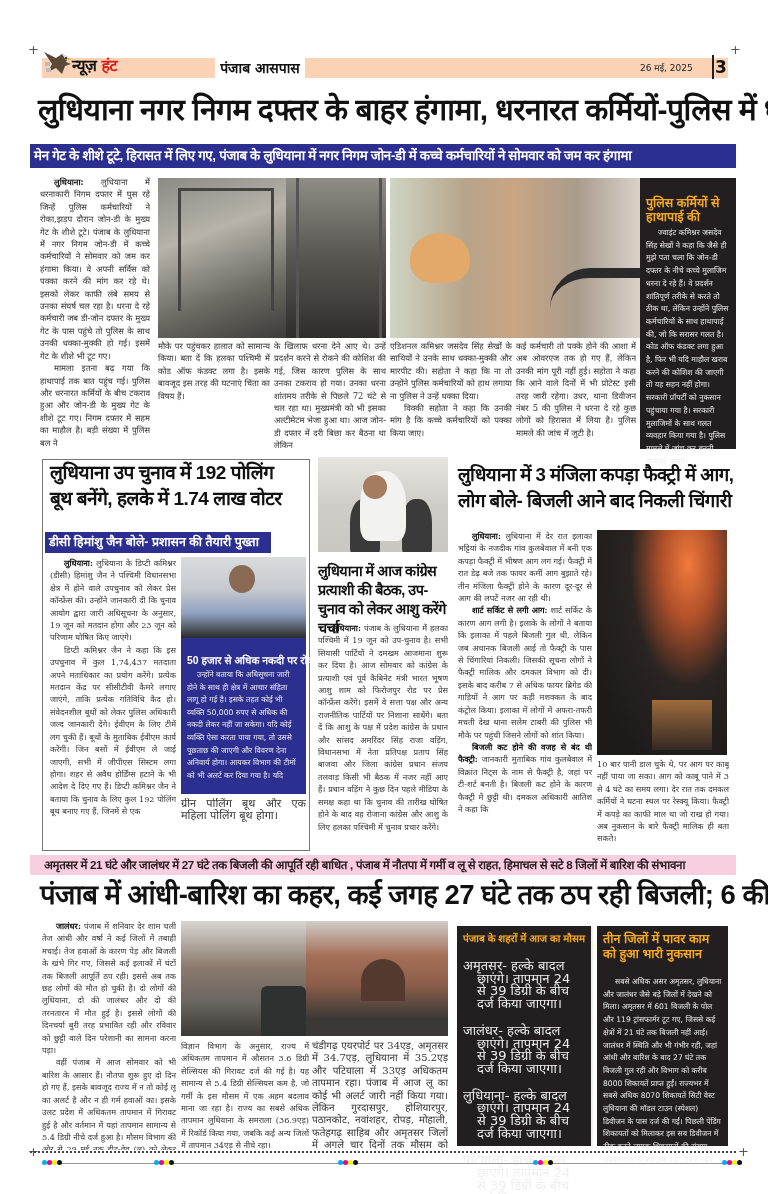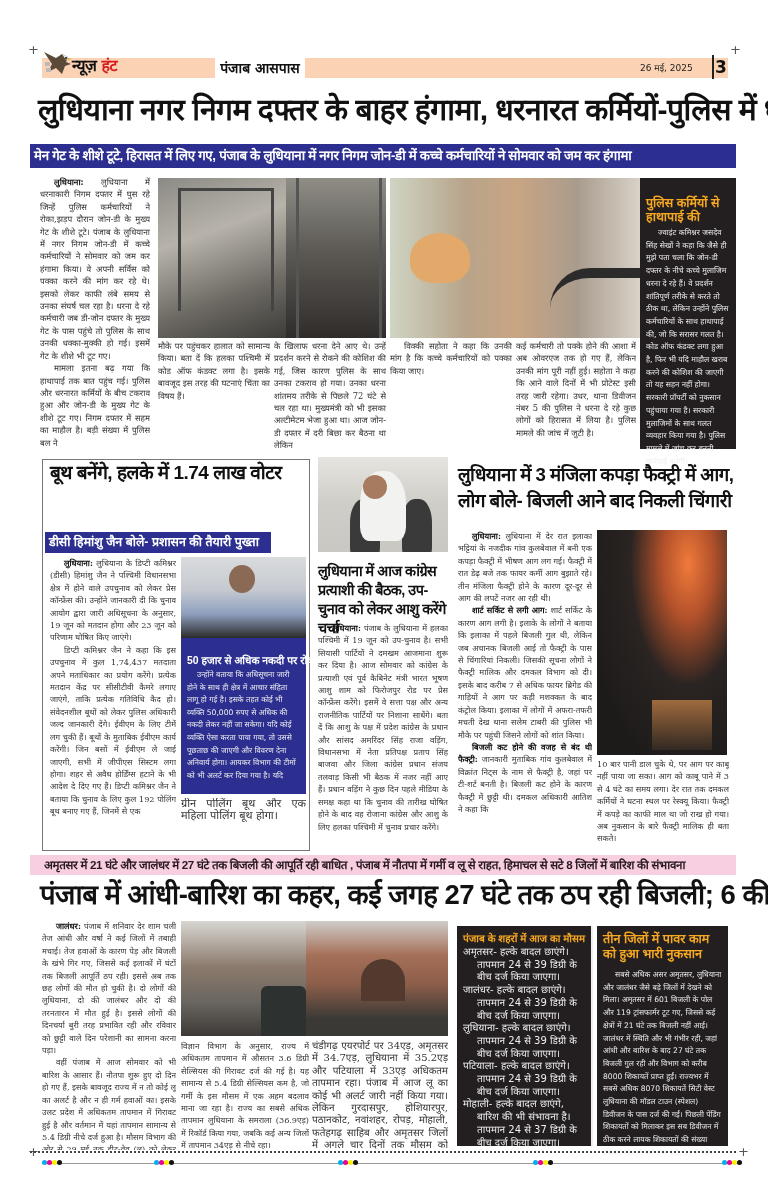--- a/index.html
+++ b/index.html
@@ -65,24 +65,24 @@
   .pink { position: absolute; left: 30px; top: 855px; width: 706px; height: 20px; background: #f7cfe0; font-family: "Liberation Sans", sans-serif; font-weight: bold; font-size: 11.6px; line-height: 20px; color: #2a1a20; white-space: nowrap; overflow: hidden; padding-left: 14px; letter-spacing: -0.3px; }
   .h5 { left: 40px; top: 878px; font-size: 27.5px; line-height: 34px; }
 
   .ph7 { left: 181px; top: 921px; width: 125px; height: 115px; background: linear-gradient(180deg,#d8d6d2 0%,#8b7a6d 40%,#6a6660 70%,#3d3a37 100%); }
   .ph7::before { content:""; position:absolute; left:80px; top:65px; width:45px; height:50px; background:#2d3130; border-radius:6px 6px 0 0; }
   .ph8 { left: 306px; top: 921px; width: 142px; height: 115px; background: linear-gradient(180deg,#cfcdc9 0%,#a56f58 30%,#8c5e4a 55%,#3b3936 85%); }
   .ph8::before { content:""; position:absolute; left:55px; top:38px; width:44px; height:42px; border-radius:22px 22px 0 0; background:#53392e; }
 
   .box3 { left: 457px; top: 926px; width: 136px; height: 220px; padding: 6px 8px 6px 6px; border-right: 2px solid #eee; }
   .box3-title { font-family: "Liberation Sans", sans-serif; font-weight: bold; color: #f6a821; font-size: 10.2px; line-height: 14px; white-space: nowrap; }
-  .city { font-family: "DejaVu Sans", sans-serif; font-size: 10px; line-height: 12.7px; color: #eee; padding-left: 14px; text-indent: -14px; }
+  .city { font-family: "DejaVu Sans", sans-serif; font-size: 13px; line-height: 12.7px; color: #eee; padding-left: 14px; text-indent: -14px; margin-top: 14px; }
   .box4 { left: 597px; top: 926px; width: 131px; height: 220px; padding: 6px 6px; }
   .box4-title { font-family: "Liberation Sans", sans-serif; font-weight: bold; color: #f6a821; font-size: 12.6px; line-height: 15px; }
-  .box4-body { font-family: "DejaVu Sans", sans-serif; font-size: 7.6px; line-height: 12.7px; color: #eee; text-indent: 12px; margin-top: 7px; }
+  .box4-body { font-family: "DejaVu Sans", sans-serif; font-size: 7.6px; line-height: 12.7px; color: #eee; text-indent: 12px; margin-top: 14px; }
 
   .dash { position: absolute; left: 30px; top: 1151px; width: 706px; border-top: 2px dotted #444; }
   .colorbar { position: absolute; left: 42px; top: 1163px; width: 700px; height: 1px; background: #999; }
   .reg { position: absolute; top: 1160px; height: 7px; display: flex; gap: 0; }
   .reg span { width: 5px; height: 5px; border-radius: 50%; display: inline-block; margin-right: 0; }
 </style>
 </head>
 <body>
 
 <span class="crop" style="left:28px;top:43px">+</span>
@@ -121,33 +121,35 @@
 <div class="photo ph2"></div>
 <div class="photo ph3"></div>
 
 <div class="body-text" style="left:158px;top:340px;width:112px;height:112px;">
   <p style="text-indent:0">मौके पर पहुंचकर हालात को सामान्य किया। बता दें कि हलका पश्चिमी में कोड ऑफ कंडक्ट लगा है। इसके बावजूद इस तरह की घटनाएं चिंता का विषय हैं।</p>
 </div>
 <div class="body-text" style="left:274px;top:340px;width:112px;height:112px;">
   <p style="text-indent:0">के खिलाफ धरना देने आए थे। उन्हें प्रदर्शन करने से रोकने की कोशिश की गई, जिस कारण पुलिस के साथ उनका टकराव हो गया। उनका धरना शांतमय तरीके से पिछले 72 घंटे से चल रहा था। मुख्यमंत्री को भी इसका अल्टीमेटम भेजा हुआ था। आज जोन-डी दफ्तर में दरी बिछा कर बैठना था लेकिन</p>
 </div>
 <div class="body-text" style="left:390px;top:340px;width:122px;height:112px;">
+  <p style="text-indent:0">एडिशनल कमिश्नर जसदेव सिंह सेखों के साथियों ने उनके साथ धक्का-मुक्की और मारपीट की। सहोता ने कहा कि ना तो उन्होंने पुलिस कर्मचारियों को हाथ लगाया ना पुलिस ने उन्हें धक्का दिया।</p>
   <p>विक्की सहोता ने कहा कि उनकी मांग है कि कच्चे कर्मचारियों को पक्का किया जाए।</p>
 </div>
 <div class="body-text" style="left:516px;top:340px;width:120px;height:112px;">
   <p style="text-indent:0">कई कर्मचारी तो पक्के होने की आशा में अब ओवरएज तक हो गए हैं, लेकिन उनकी मांग पूरी नहीं हुई। सहोता ने कहा कि आने वाले दिनों में भी प्रोटेस्ट इसी तरह जारी रहेगा। उधर, थाना डिवीजन नंबर 5 की पुलिस ने धरना दे रहे कुछ लोगों को हिरासत में लिया है। पुलिस मामले की जांच में जुटी है।</p>
 </div>
 
 <div class="dark-box box1">
   <div class="box-title">पुलिस कर्मियों से हाथापाई की</div>
   <div class="box-body">ज्वाइंट कमिश्नर जसदेव सिंह सेखों ने कहा कि जैसे ही मुझे पता चला कि जोन-डी दफ्तर के नीचे कच्चे मुलाजिम धरना दे रहे हैं। वे प्रदर्शन शांतिपूर्ण तरीके से करते तो ठीक था, लेकिन उन्होंने पुलिस कर्मचारियों के साथ हाथापाई की, जो कि सरासर गलत है। कोड ऑफ कंडक्ट लगा हुआ है, फिर भी यदि माहौल खराब करने की कोशिश की जाएगी तो यह सहन नहीं होगा। सरकारी प्रॉपर्टी को नुकसान पहुंचाया गया है। सरकारी मुलाजिमों के साथ गलत व्यवहार किया गया है। पुलिस मामले में जांच कर बनती कार्रवाई करेगी।</div>
 </div>
 
 <div class="frame" style="left:42px;top:459px;width:268px;height:392px;"></div>
 <div class="headline h2">
+  <div>लुधियाना उप चुनाव में 192 पोलिंग</div>
   <div>बूथ बनेंगे, हलके में 1.74 लाख वोटर</div>
 </div>
 <div class="blue-strip strip2">डीसी हिमांशु जैन बोले- प्रशासन की तैयारी पुख्ता</div>
 
 <div class="body-text" style="left:50px;top:557px;width:126px;height:290px;font-size:8.1px;">
   <p><b>लुधियाना:</b> <span>लुधियाना के डिप्टी कमिश्नर (डीसी) हिमांशु जैन ने पश्चिमी विधानसभा क्षेत्र में होने वाले उपचुनाव को लेकर प्रेस कॉन्फ्रेंस की। उन्होंने जानकारी दी कि चुनाव आयोग द्वारा जारी अधिसूचना के अनुसार, 19 जून को मतदान होगा और 23 जून को परिणाम घोषित किए जाएंगे।</span></p>
   <p>डिप्टी कमिश्नर जैन ने कहा कि इस उपचुनाव में कुल 1,74,437 मतदाता अपने मताधिकार का प्रयोग करेंगे। प्रत्येक मतदान केंद्र पर सीसीटीवी कैमरे लगाए जाएंगे, ताकि प्रत्येक गतिविधि कैद हो। संवेदनशील बूथों को लेकर पुलिस अधिकारी जल्द जानकारी देंगे। ईवीएम के लिए टीमें लग चुकी हैं। बूथों के मुताबिक ईवीएम कार्य करेंगी। जिन बसों में ईवीएम ले जाई जाएगी, सभी में जीपीएस सिस्टम लगा होगा। शहर से अवैध होर्डिंग्स हटाने के भी आदेश दे दिए गए हैं। डिप्टी कमिश्नर जैन ने बताया कि चुनाव के लिए कुल 192 पोलिंग बूथ बनाए गए हैं, जिनमें से एक</p>
 </div>
 <div class="photo ph4"></div>
 <div class="blue-box box2">

